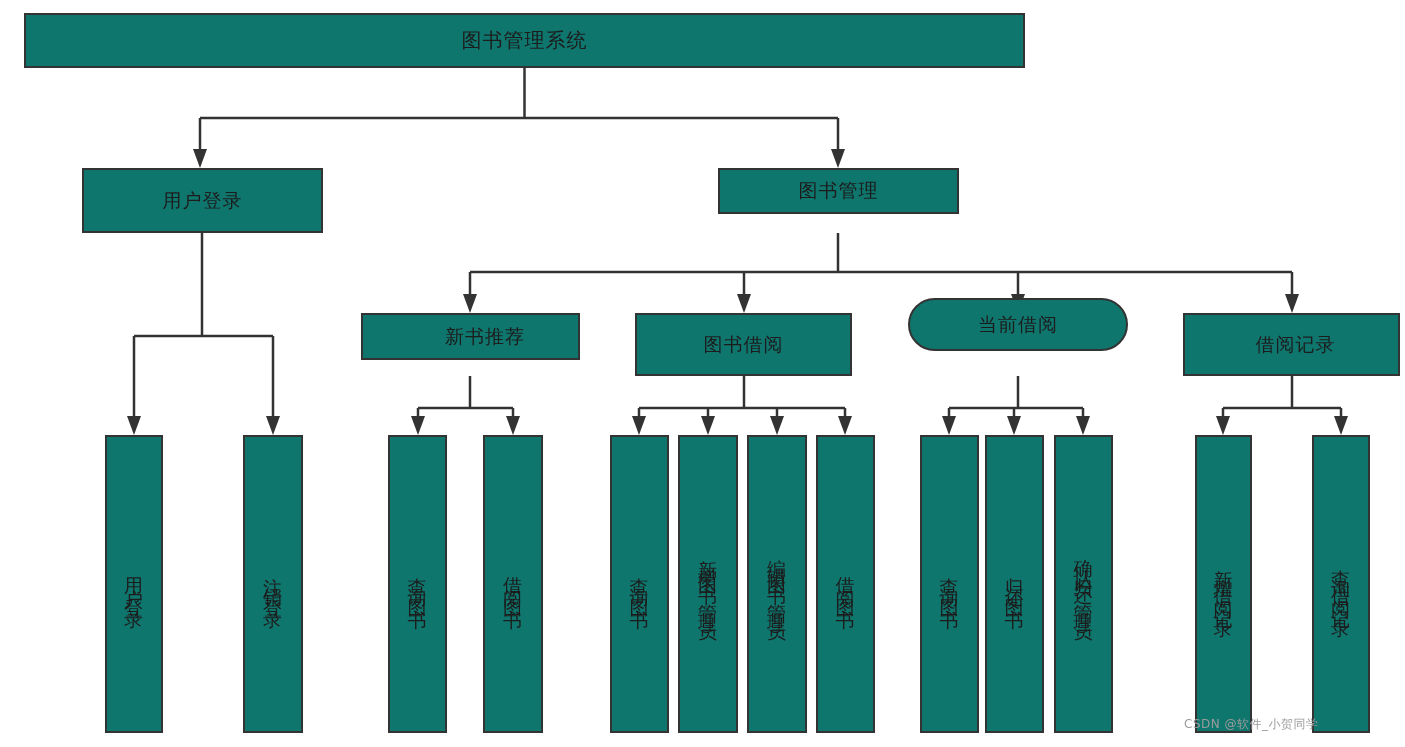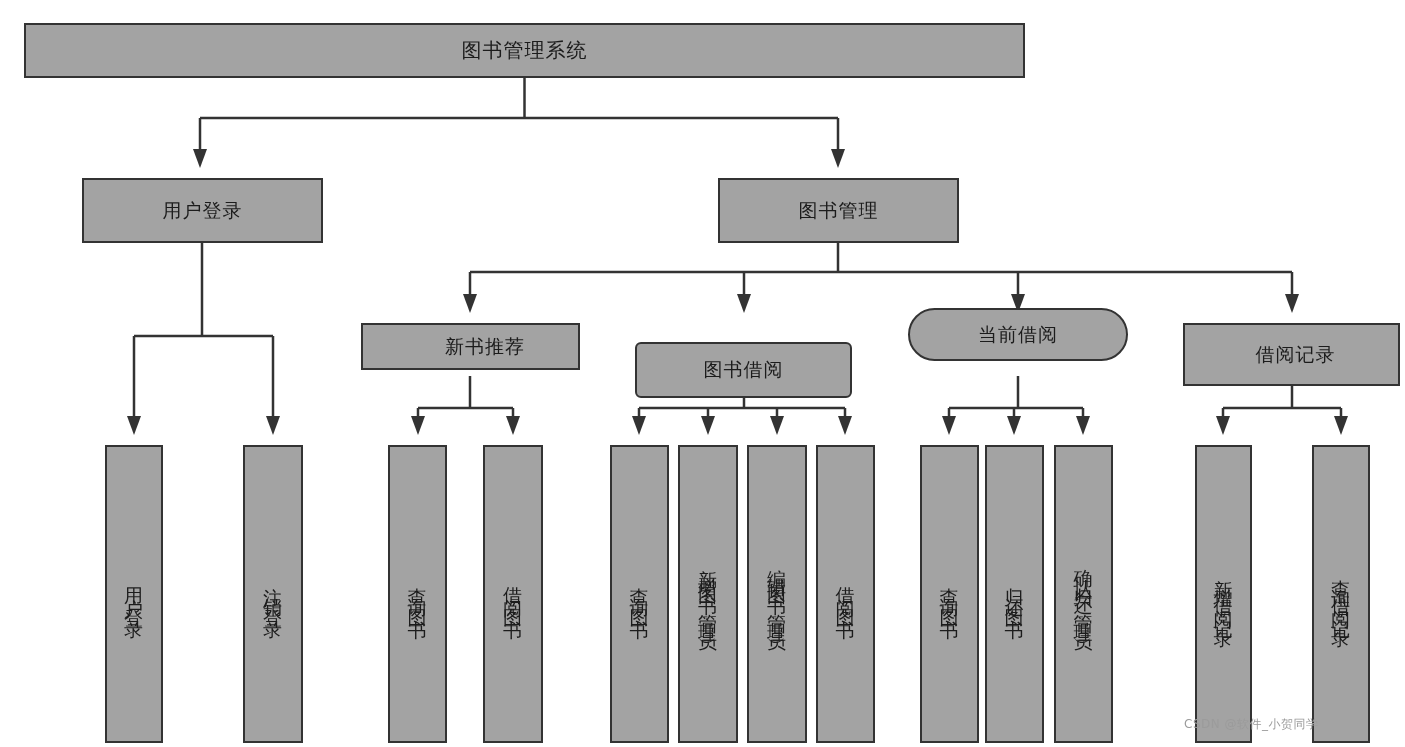--- a/index.html
+++ b/index.html
@@ -16,44 +16,43 @@
     font-family:"DejaVu Sans","Liberation Sans",sans-serif;
     overflow:hidden;
   }
   #connectors{position:absolute;left:0;top:0;width:1405px;height:747px;}
   #connectors path{stroke:var(--line);stroke-width:2.5;fill:none;}
   #connectors polygon{fill:var(--line);stroke:none;}
   .node{
     position:absolute;
     box-sizing:border-box;
     border:2px solid var(--line);
-    background:#a3a3a3;
+    background:#0f766e;
     color:var(--text);
     display:flex;
     align-items:center;
     justify-content:center;
     text-align:center;
-    margin-top:10px;
   }
   .h{font-size:19px;letter-spacing:1px;}
   .v{
     writing-mode:vertical-lr;
     text-orientation:mixed;
     font-size:19px;
     letter-spacing:11px;
     line-height:1.1;
   }
   
   #n-root{left:24px;top:13px;width:1001px;height:55px;font-size:20px;}
   
   #n-user-login{left:82px;top:168px;width:241px;height:65px;}
-  #n-book-mgmt{left:718px;top:168px;width:241px;height:65px;}
+  #n-book-mgmt{left:718px;top:168px;width:241px;height:46px;}
   
   #n-new-book-rec{left:361px;top:313px;width:219px;height:47px;padding-left:29px;}
-  #n-book-borrow{left:635px;top:332px;width:217px;height:56px;border-radius:6px;}
+  #n-book-borrow{left:635px;top:313px;width:217px;height:63px;}
   #n-current-borrow{left:908px;top:298px;width:220px;height:53px;border-radius:30px;}
   #n-borrow-record{left:1183px;top:313px;width:217px;height:63px;padding-left:8px;}
   
   .leaf{top:435px;height:298px;}
   #l-user-login{left:105px;width:58px;}
   #l-logout{left:243px;width:60px;}
   #l-query-book-1{left:388px;width:59px;}
   #l-borrow-book-1{left:483px;width:60px;}
   #l-query-book-2{left:610px;width:59px;}
   #l-add-book{left:678px;width:60px;letter-spacing:9px;}

